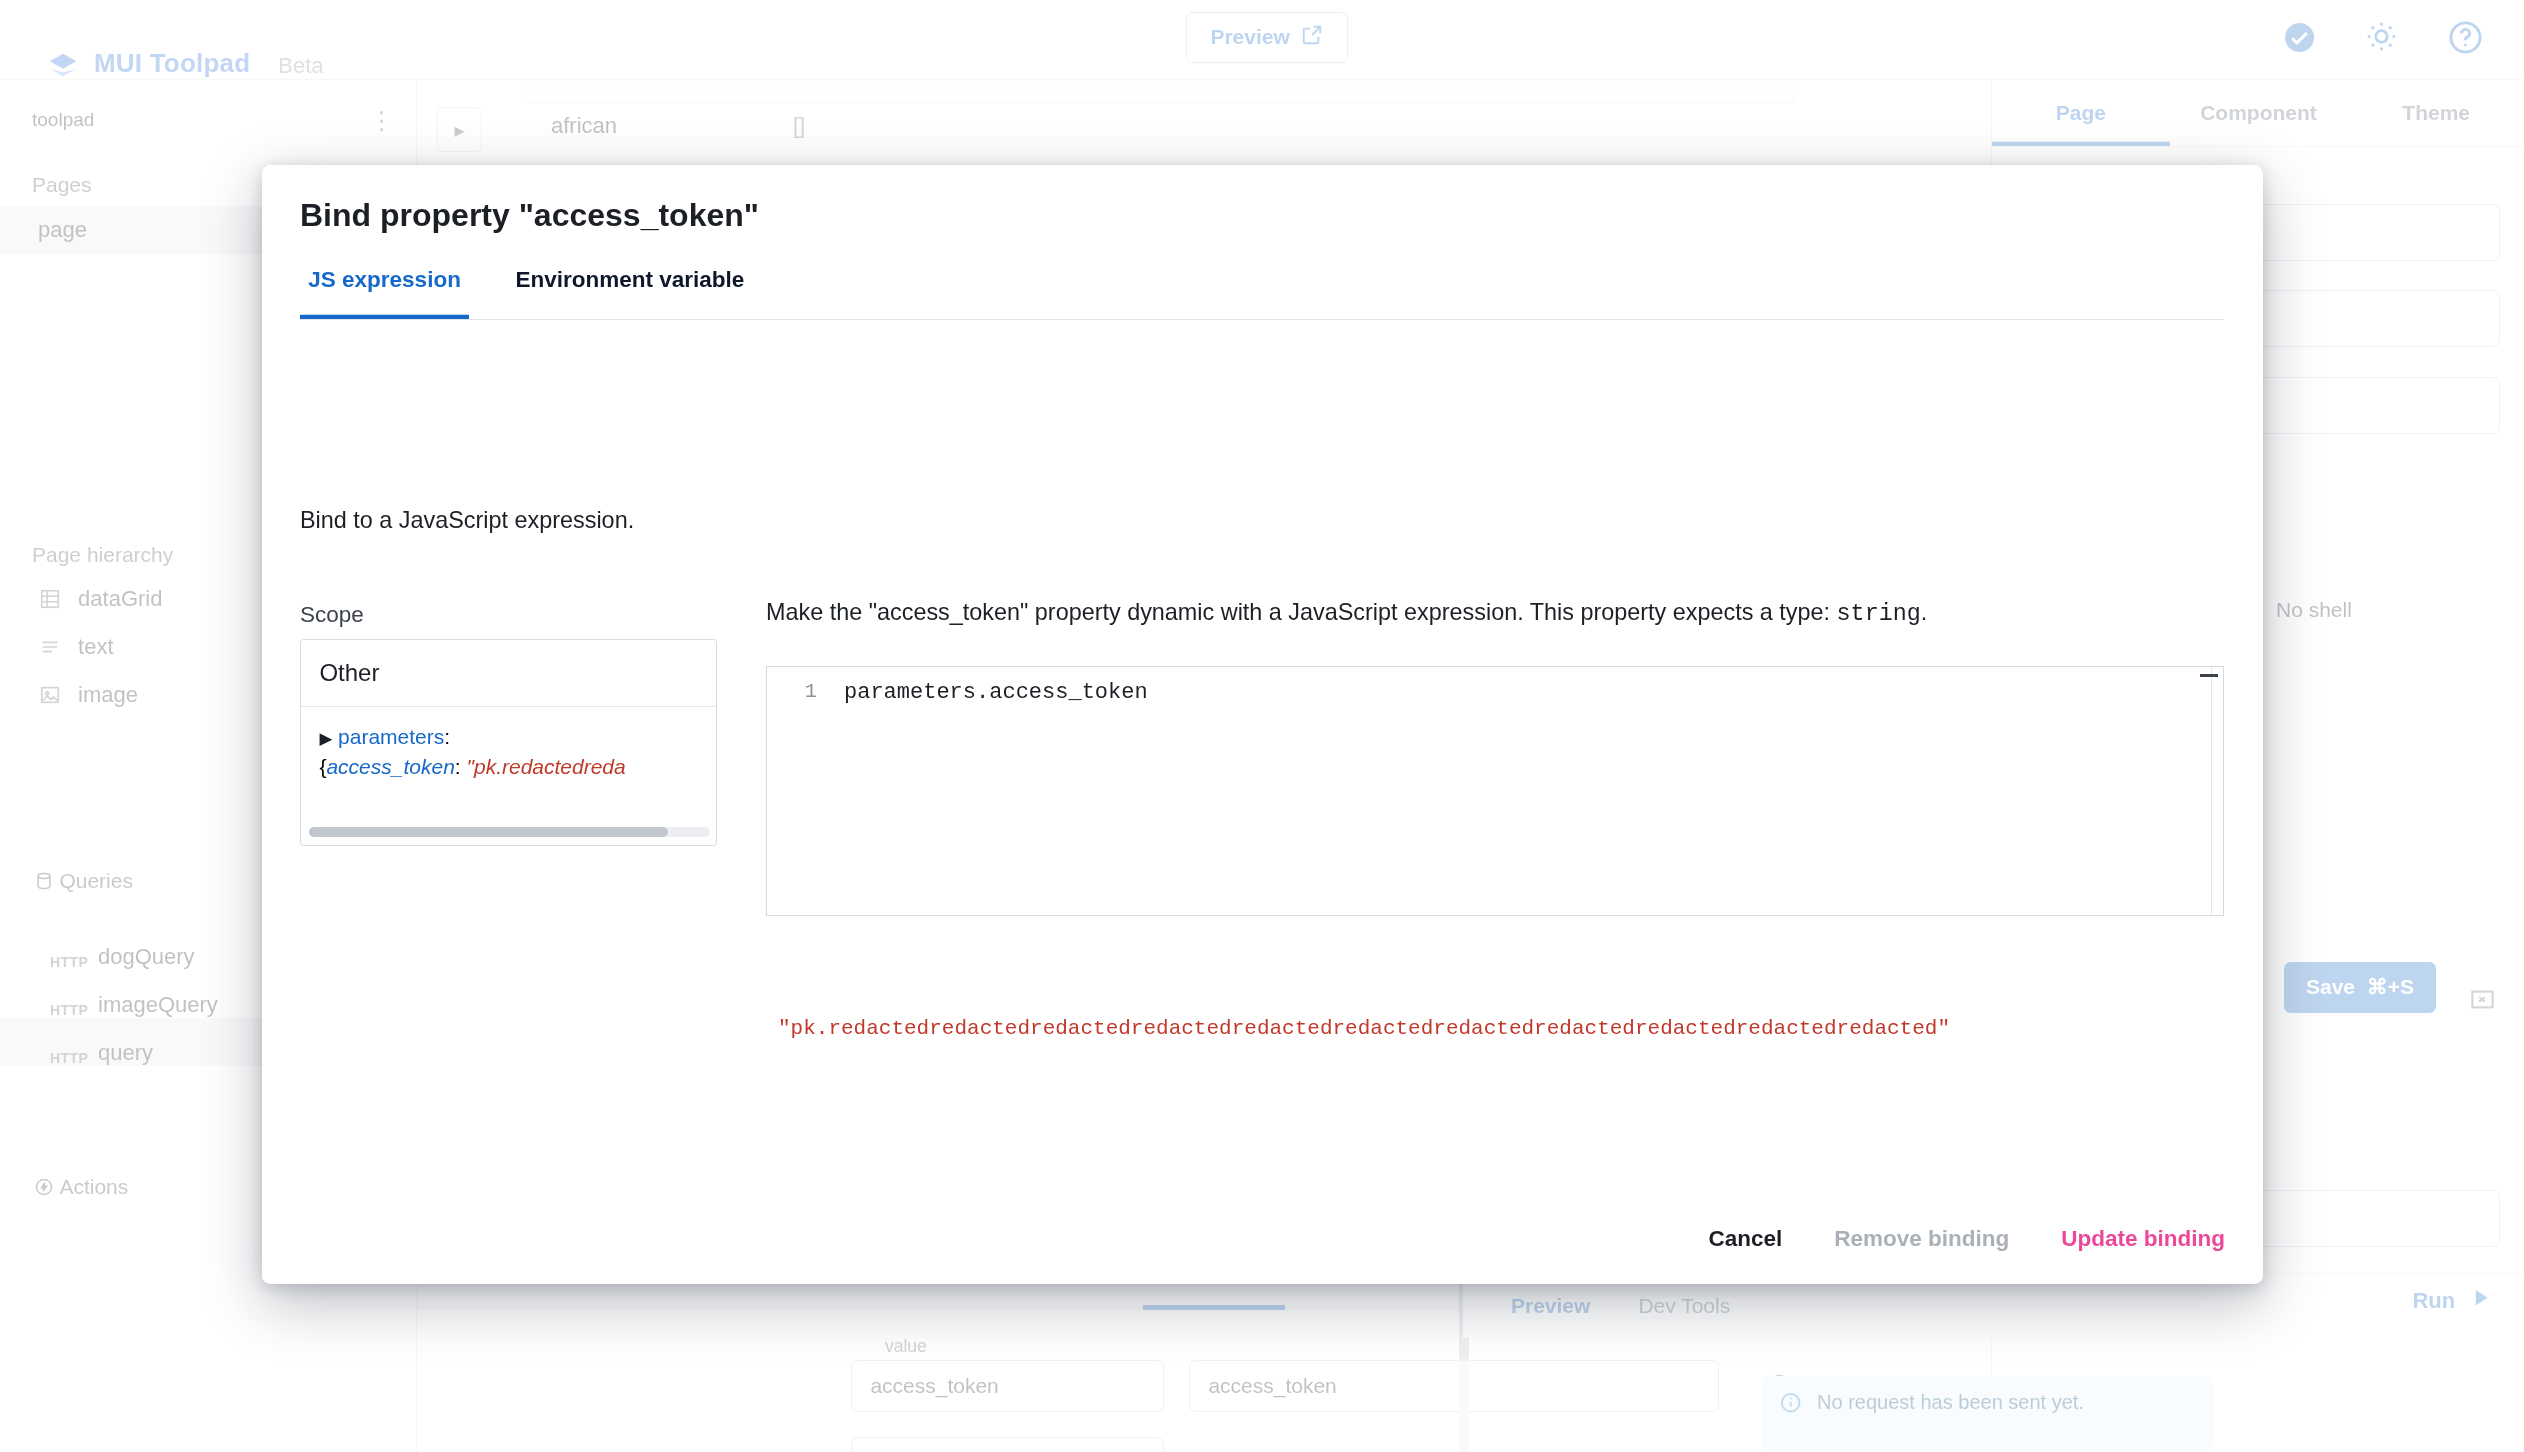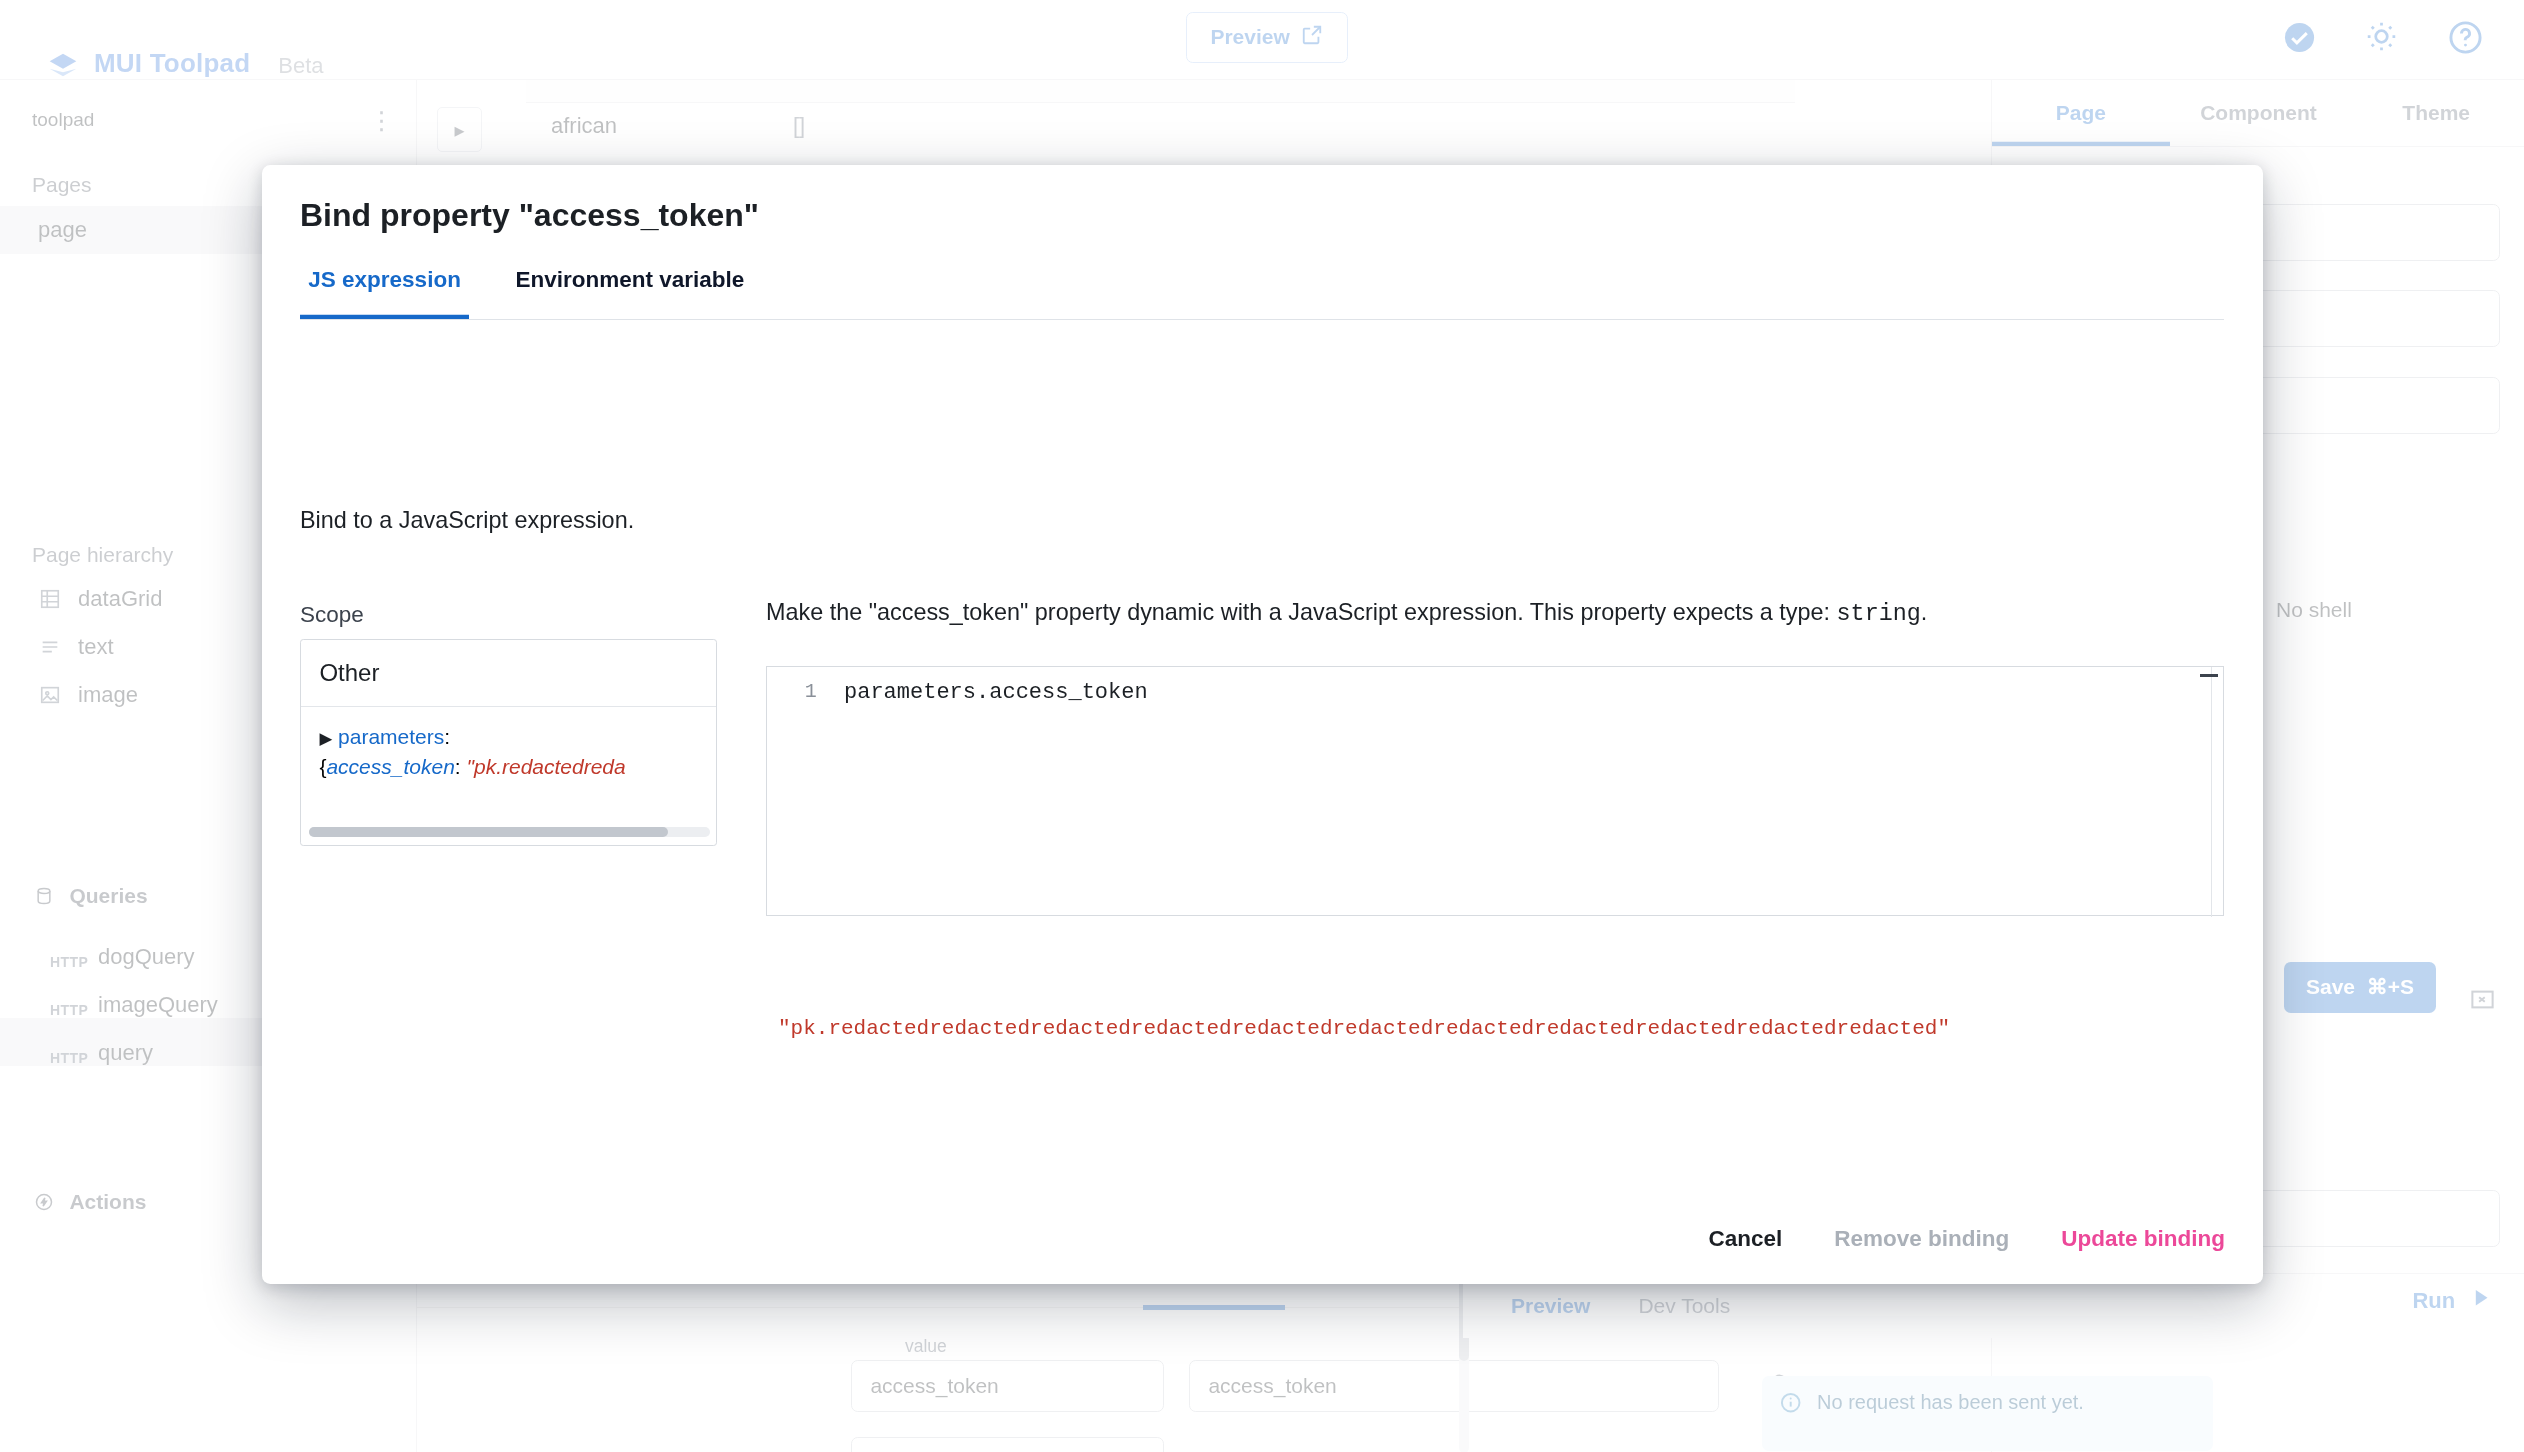--- a/index.html
+++ b/index.html
@@ -63,22 +63,22 @@
     font-size: 21px; color: #4a515c; padding: 13.4px 32px 8.3px 32px;
   }
   .side-row {
     display: flex; align-items: center; gap: 16.7px;
     height: 48px; padding-left: 38px; font-size: 22px; color: #1c2025;
     cursor: pointer;
   }
   .side-row.selected { background: #e8eaee; }
   .side-icon { width: 23.4px; height: 23.4px; display: inline-flex; align-items: center; justify-content: center; color: #5a6472; }
   .side-group-title {
-    display: flex; align-items: center; gap: 14px;
-    font-size: 21px; color: #3c434d; padding: 0 32px; height: 53px; font-weight: bold;
+    display: flex; gap: 4px;
+    font-size: 21px; color: #3c434d; padding: 0 32px; height: 53px;
   }
   .http-tag { font-size: 14px; font-weight: bold; color: #5a6472; width: 48px; letter-spacing: 0.4px;}
   .query-row { display: flex; align-items: flex-end; height: 48px; padding-left: 50px; font-size: 22px; color: #1c2025; cursor: pointer;}
   .query-row.selected { background: #e8eaee; }
 
   
   .canvas {
     position: absolute; left: 417px; top: 80px; width: 1574px; height: 1373px;
     background: #ffffff;
   }
@@ -101,21 +101,21 @@
   }
   .grid-cell2 { position: absolute; top: 33px; left: 267px; font-size: 22px; color: #5a6472; }
 
   .bottom-form {
     position: absolute; left: 0; top: 1227px; width: 1478px; height: 225px;
     border-top: 0.8px solid #e0e3e7; background: #fff;
   }
   .tab-underline {
     position: absolute; left: 726px; top: -3.3px; width: 142px; height: 5px; background: #1669c9;
   }
-  .mini-label { position: absolute; font-size: 17.5px; color: #5a6472; margin-left: 20px; }
+  .mini-label { position: absolute; font-size: 17.5px; color: #5a6472; }
   .mini-input {
     position: absolute; height: 52px; border: 0.8px solid #c4c9d0; border-radius: 6.7px;
     display: flex; align-items: center; padding: 0 18.4px;
     font-size: 21px; color: #1c2025; background: #fff;
   }
   .icon-btn-plain {
     position: absolute; width: 37px; height: 37px; color: #5a6472; cursor: pointer;
     display: flex; align-items: center; justify-content: center;
   }
   .scroll-track {

